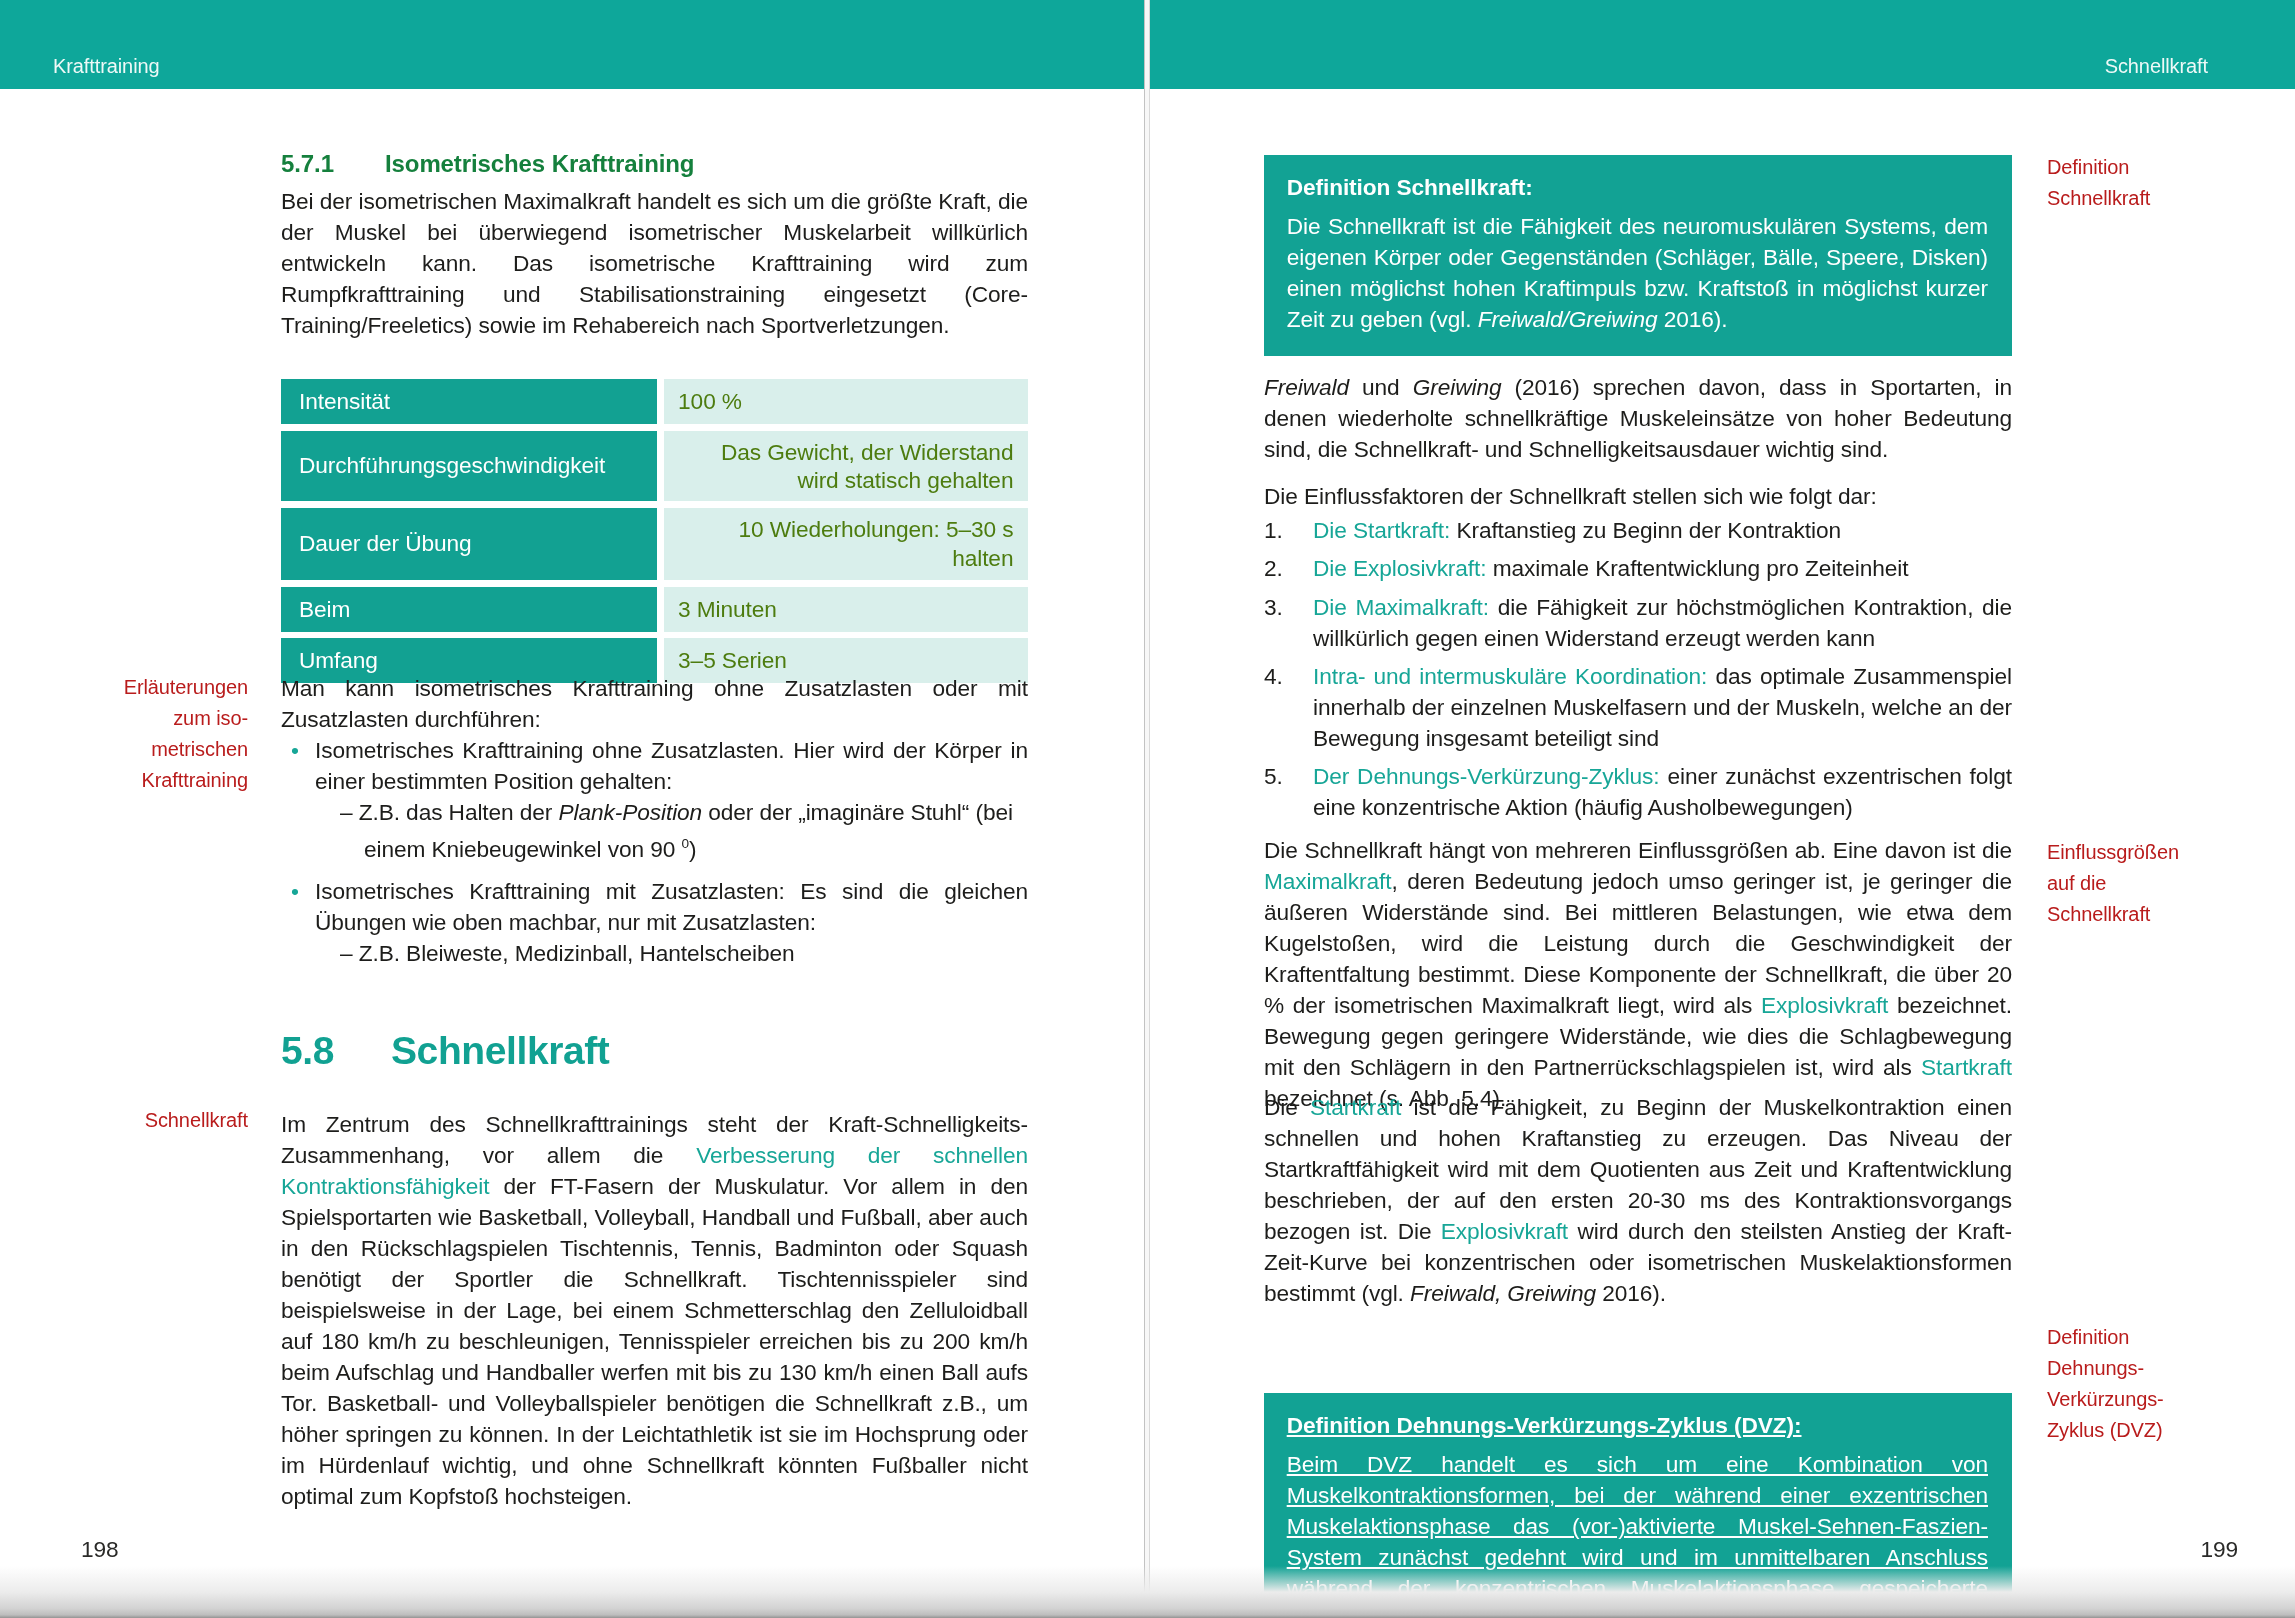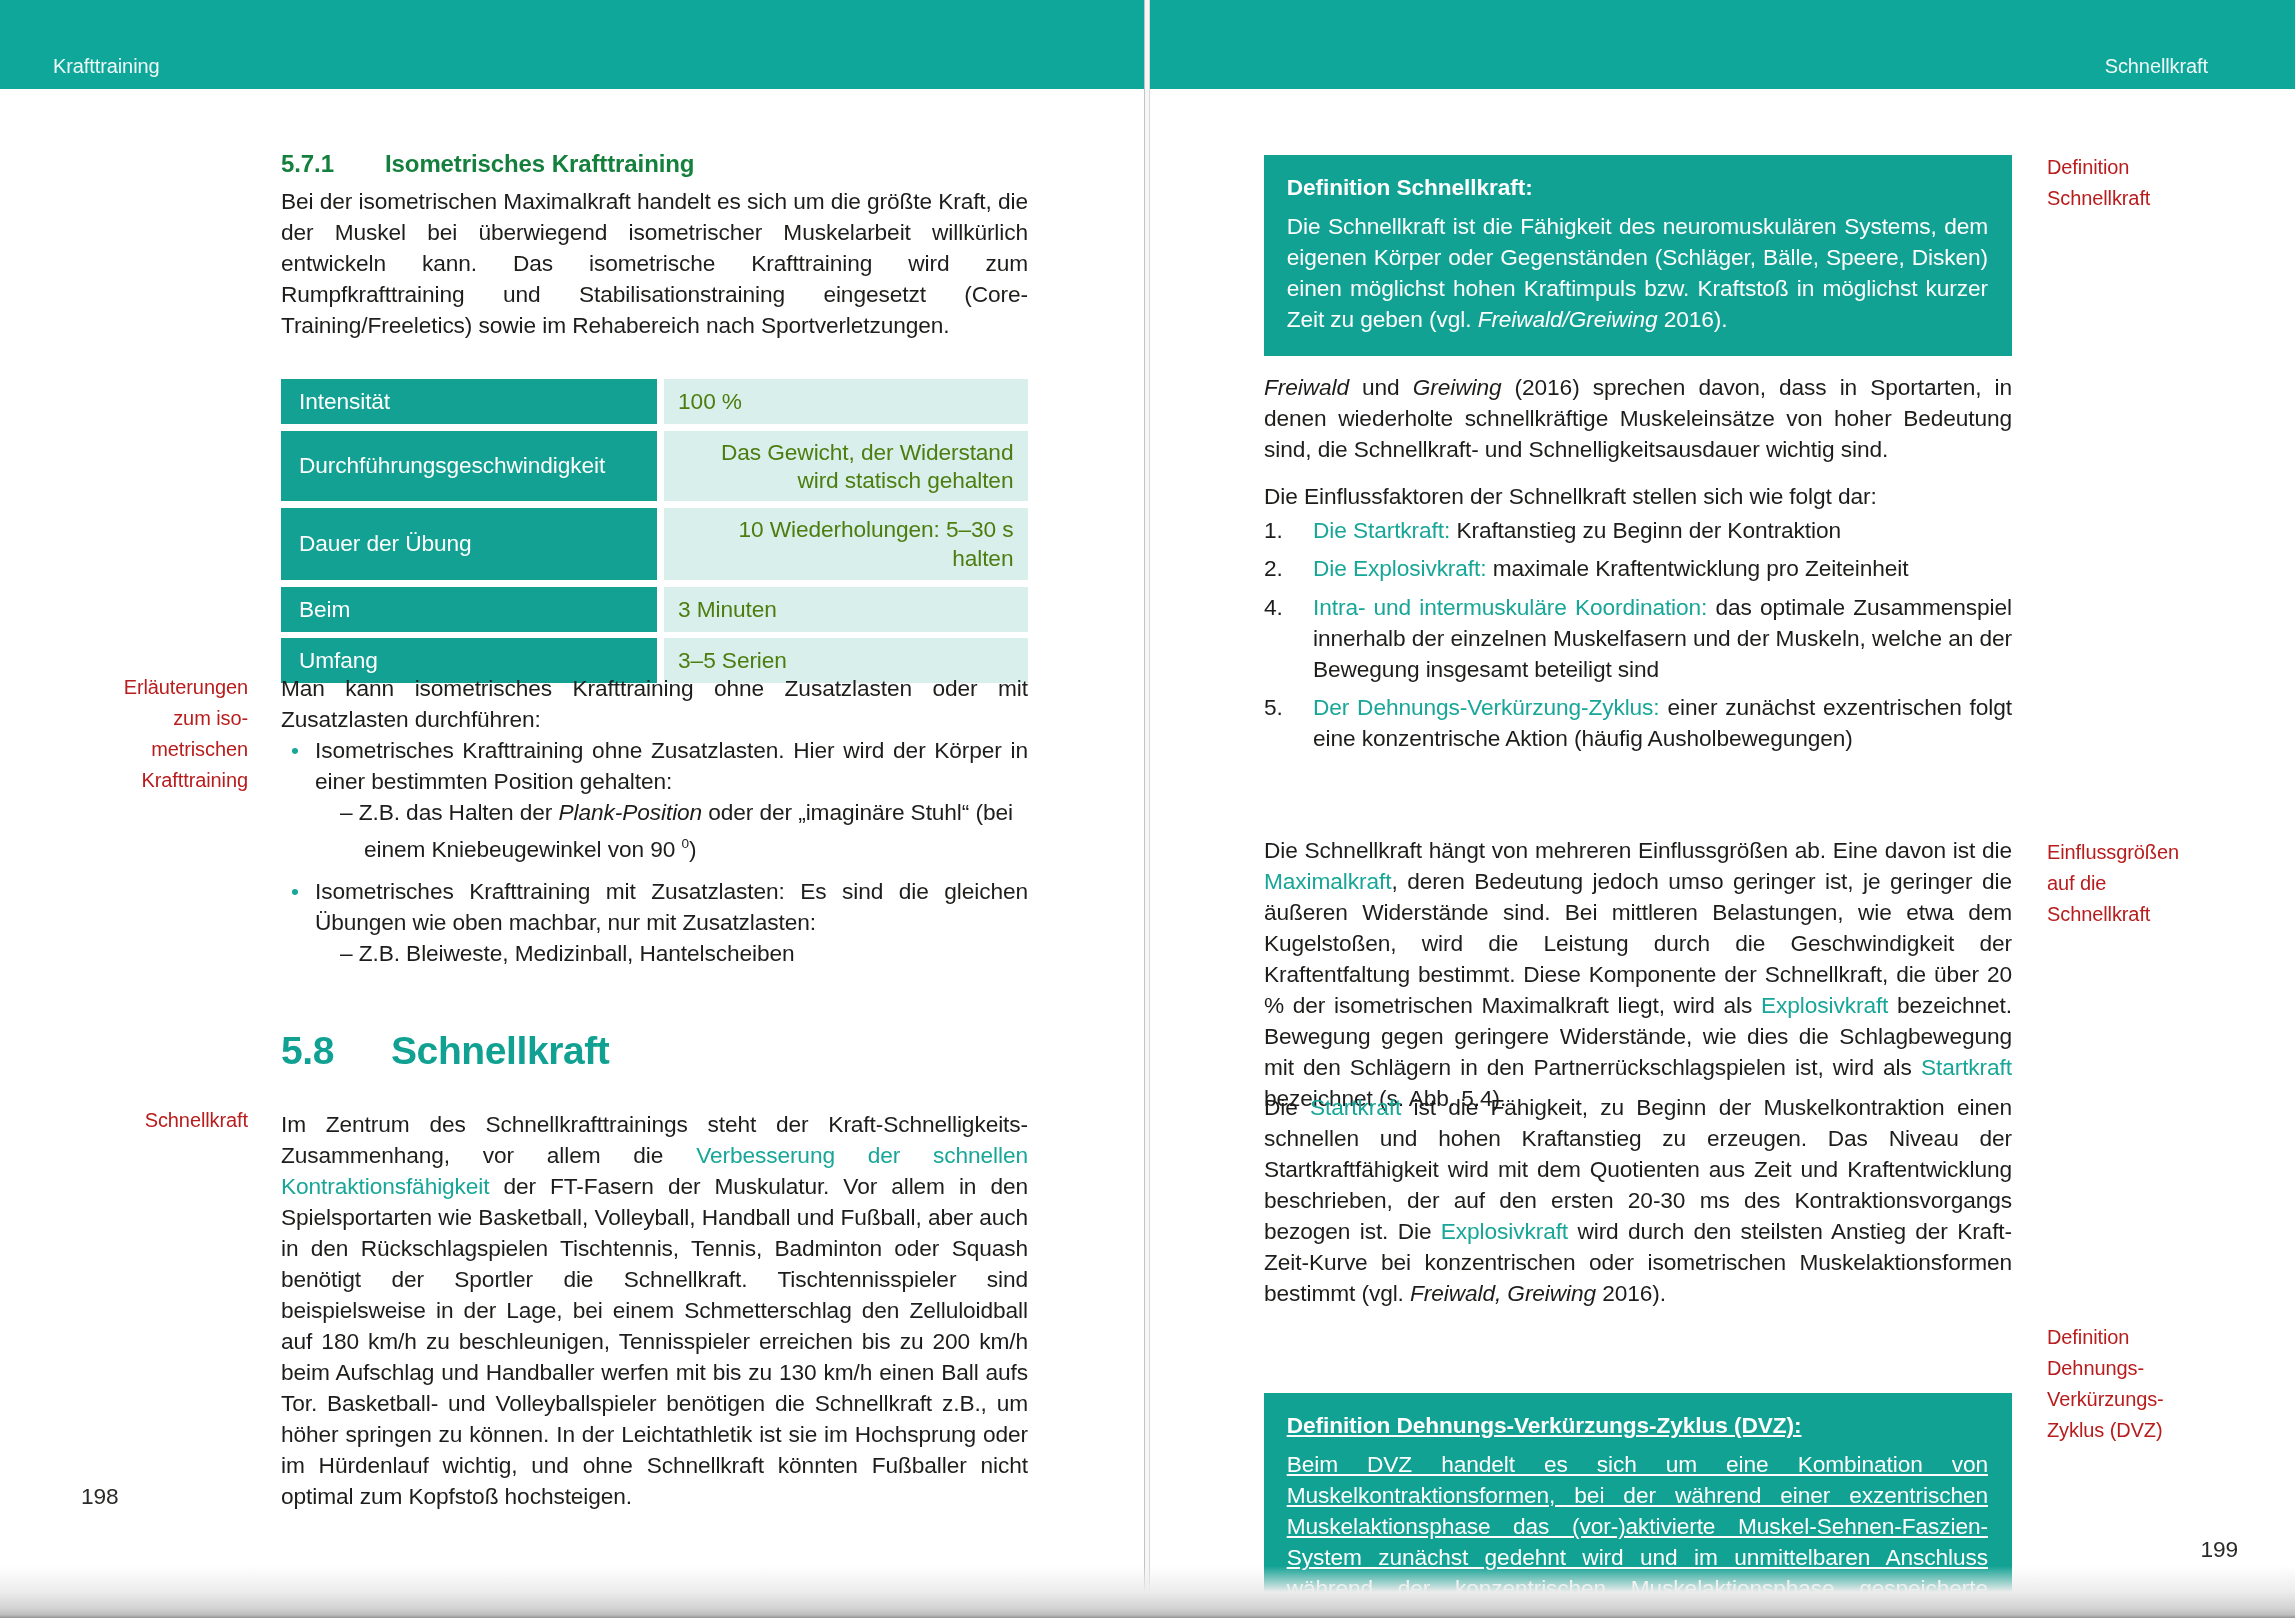--- a/index.html
+++ b/index.html
@@ -156,21 +156,21 @@
 
   <div class="abs col-l h-main" style="top:1029px;">
     <span class="h-num">5.8</span>
     <span>Schnellkraft</span>
   </div>
 
   <div class="abs mnote mnote-right" style="top:1105px; left:46px; width:202px;">Schnellkraft</div>
 
   <div class="abs col-l body-txt" style="top:1109px;"><span>Im Zentrum des Schnellkrafttrainings steht der Kraft-Schnelligkeits-Zusammenhang, vor allem die </span><span class="tl">Verbesserung der schnellen Kontraktionsfähigkeit</span><span> der FT-Fasern der Muskulatur. Vor allem in den Spielsportarten wie Basketball, Volleyball, Handball und Fußball, aber auch in den Rückschlagspielen Tischtennis, Tennis, Badminton oder Squash benötigt der Sportler die Schnellkraft. Tischtennisspieler sind beispielsweise in der Lage, bei einem Schmetterschlag den Zelluloidball auf 180 km/h zu beschleunigen, Tennisspieler erreichen bis zu 200 km/h beim Aufschlag und Handballer werfen mit bis zu 130 km/h einen Ball aufs Tor. Basketball- und Volleyballspieler benötigen die Schnellkraft z.B., um höher springen zu können. In der Leichtathletik ist sie im Hochsprung oder im Hürdenlauf wichtig, und ohne Schnellkraft könnten Fußballer nicht optimal zum Kopfstoß hochsteigen.</span></div>
 
-  <div class="abs pagenum" style="top:1483px; left:81px;">198</div>
+  <div class="abs pagenum" style="top:1536px; left:81px;">198</div>
 </div>
 
 <div class="page page-right">
 
   <div class="band band-right">
     <span class="band-label">Schnellkraft</span>
   </div>
 
   <div class="abs col-r defbox" style="top:155px;">
     <div class="def-title">Definition Schnellkraft:</div>
@@ -183,20 +183,23 @@
   <div class="abs col-r body-txt" style="top:372px;"><span class="it">Freiwald</span><span> und </span><span class="it">Greiwing</span><span> (2016) sprechen davon, dass in Sportarten, in denen wiederholte schnellkräftige Muskeleinsätze von hoher Bedeutung sind, die Schnellkraft- und Schnelligkeitsausdauer wichtig sind.</span></div>
 
   <div class="abs col-r body-txt" style="top:481px;">Die Einflussfaktoren der Schnellkraft stellen sich wie folgt dar:</div>
 
   <div class="abs col-r body-txt" style="top:515px;">
     <div class="numitem">
       <span class="num">1.</span><span><span class="tl">Die Startkraft:</span><span> Kraftanstieg zu Beginn der Kontraktion</span></span>
     </div>
     <div class="numitem">
       <span class="num">2.</span><span><span class="tl">Die Explosivkraft:</span><span> maximale Kraftentwicklung pro Zeiteinheit</span></span>
+    </div>
+    <div class="numitem">
+      <span class="num">3.</span><span><span class="tl">Die Maximalkraft:</span><span> die Fähigkeit zur höchstmöglichen Kontraktion, die willkürlich gegen einen Widerstand erzeugt werden kann</span></span>
     </div>
     <div class="numitem">
       <span class="num">4.</span><span><span class="tl">Intra- und intermuskuläre Koordination:</span><span> das optimale Zusammenspiel innerhalb der einzelnen Muskelfasern und der Muskeln, welche an der Bewegung insgesamt beteiligt sind</span></span>
     </div>
     <div class="numitem">
       <span class="num">5.</span><span><span class="tl">Der Dehnungs-Verkürzung-Zyklus:</span><span> einer zunächst exzentrischen folgt eine konzentrische Aktion (häufig Ausholbewegungen)</span></span>
     </div>
   </div>
 
   <div class="abs col-r body-txt" style="top:835px;"><span>Die Schnellkraft hängt von mehreren Einflussgrößen ab. Eine davon ist die </span><span class="tl">Maximalkraft</span><span>, deren Bedeutung jedoch umso geringer ist, je geringer die äußeren Widerstände sind. Bei mittleren Belastungen, wie etwa dem Kugelstoßen, wird die Leistung durch die Geschwindigkeit der Kraftentfaltung bestimmt. Diese Komponente der Schnellkraft, die über 20 % der isometrischen Maximalkraft liegt, wird als </span><span class="tl">Explosivkraft</span><span> bezeichnet. Bewegung gegen geringere Widerstände, wie dies die Schlagbewegung mit den Schlägern in den Partnerrückschlagspielen ist, wird als </span><span class="tl">Startkraft</span><span> bezeichnet (s. Abb. 5.4).</span></div>

